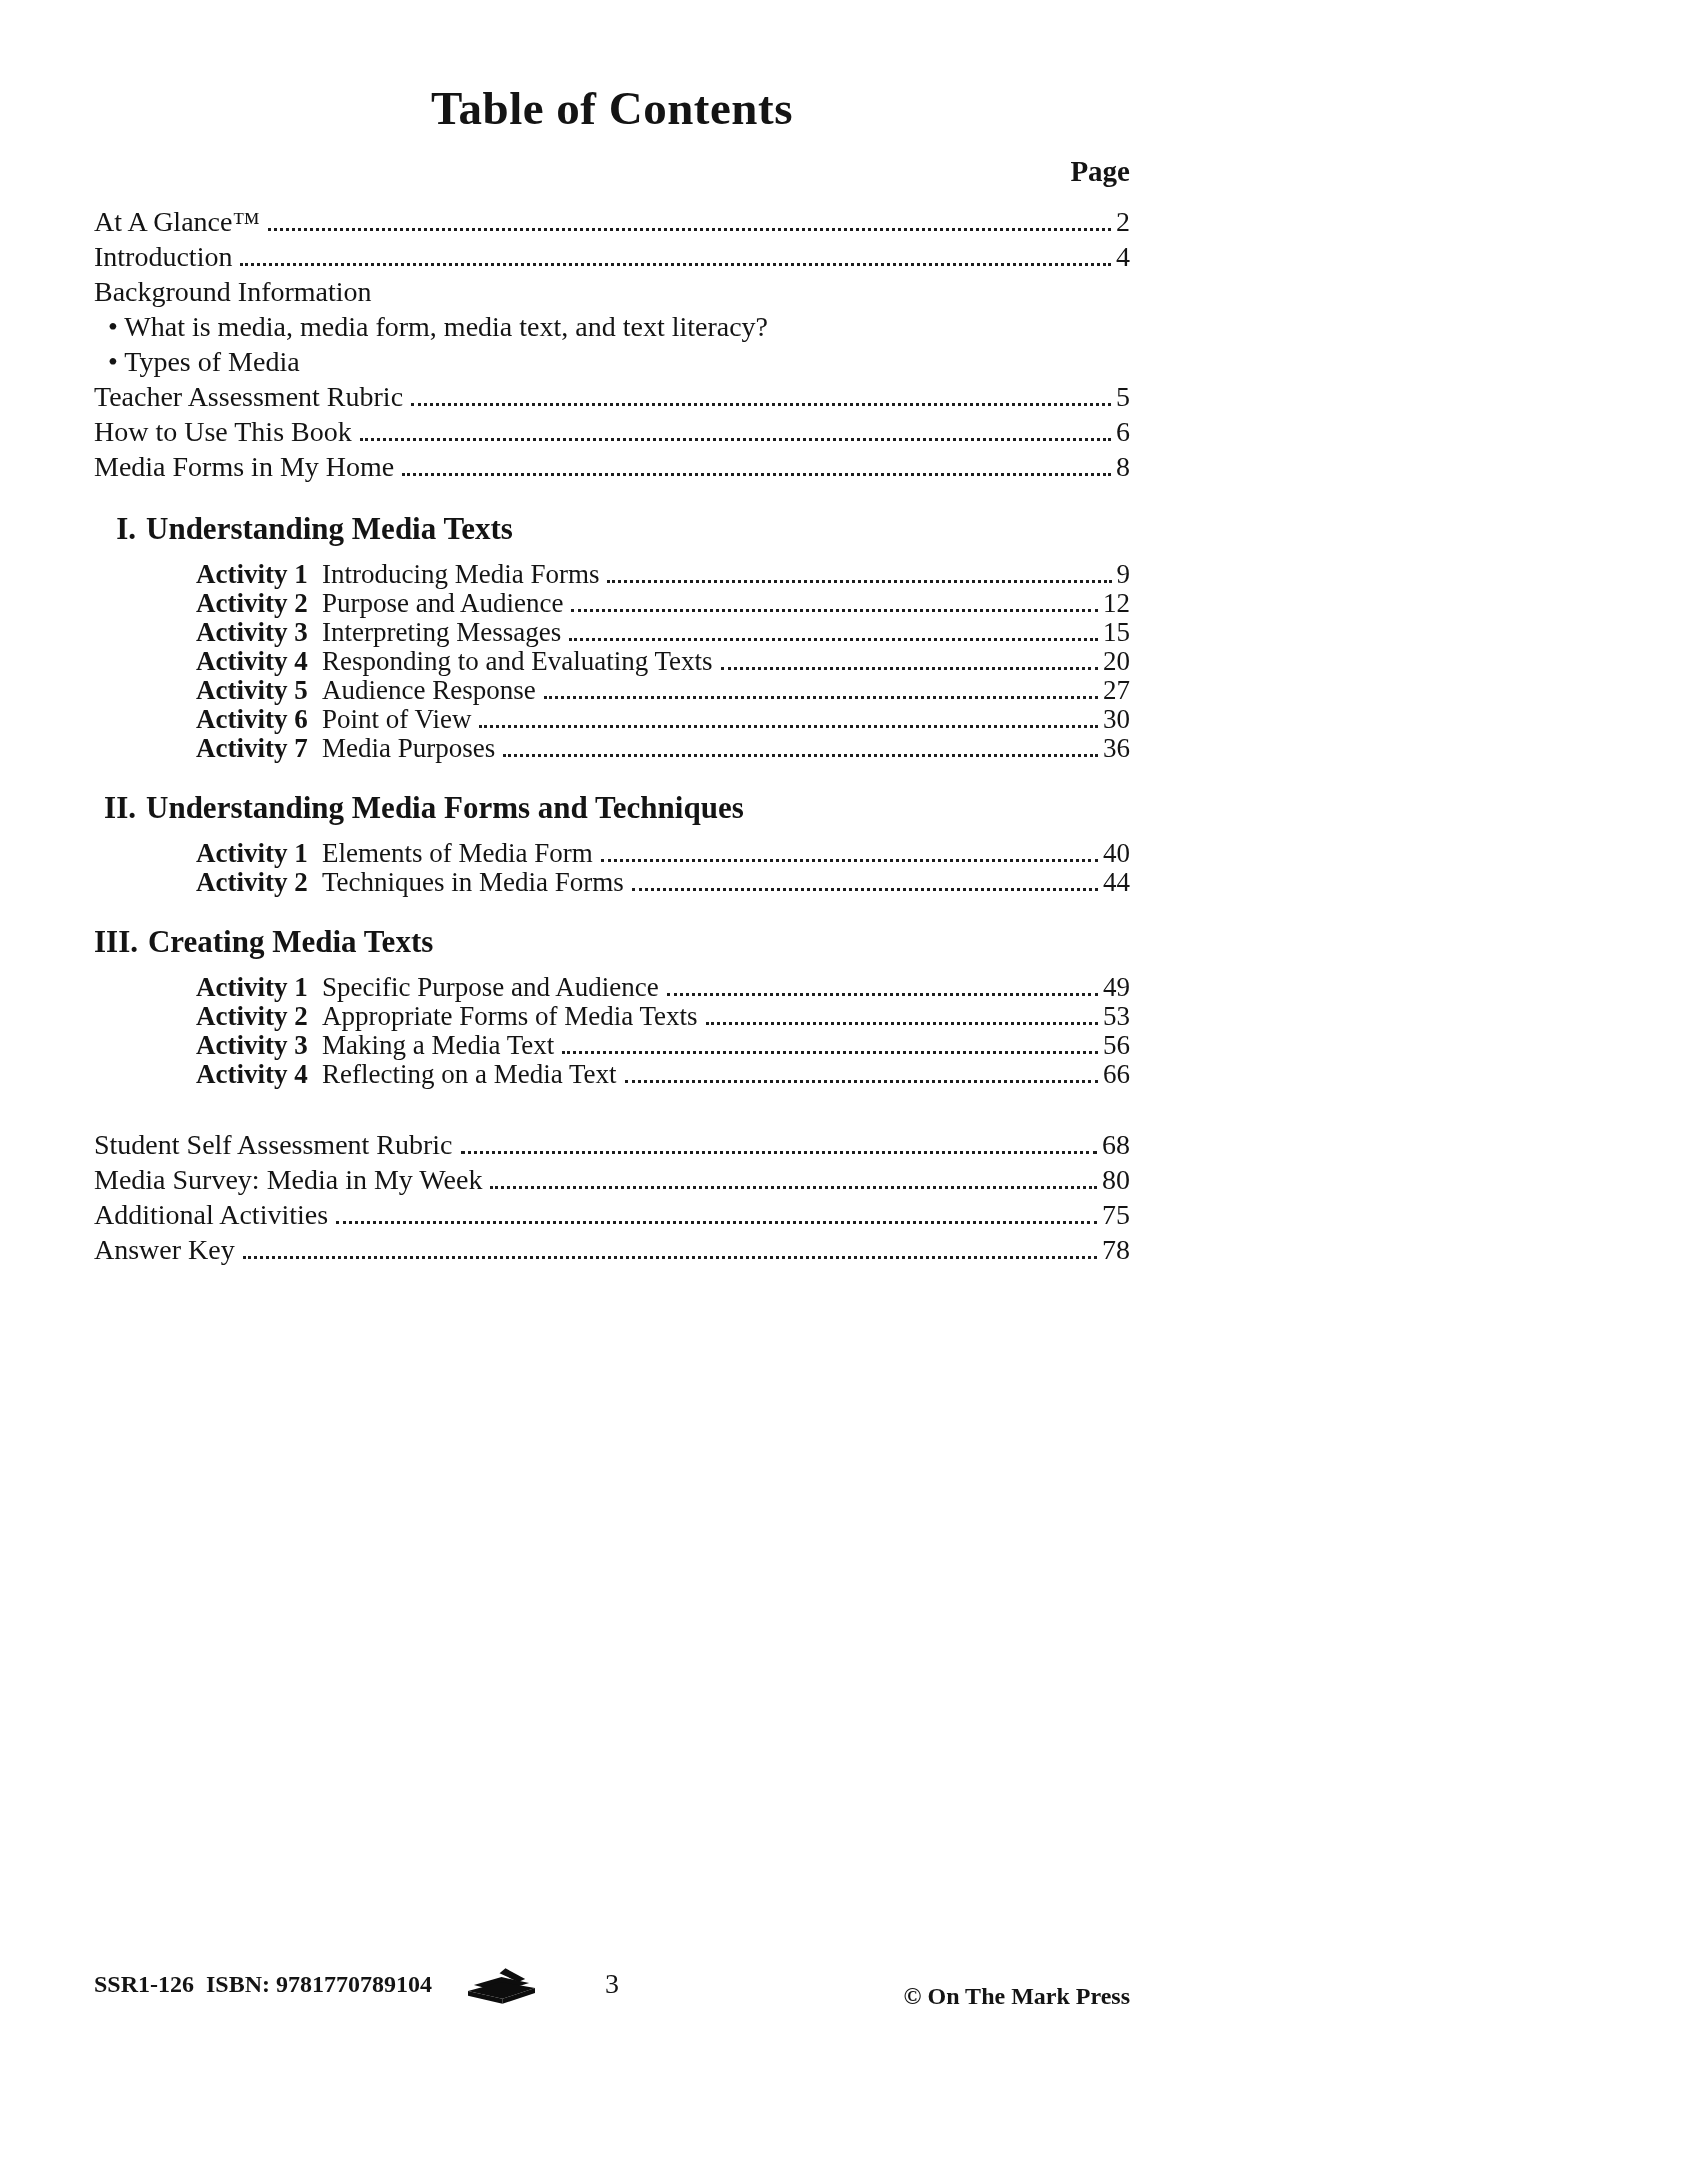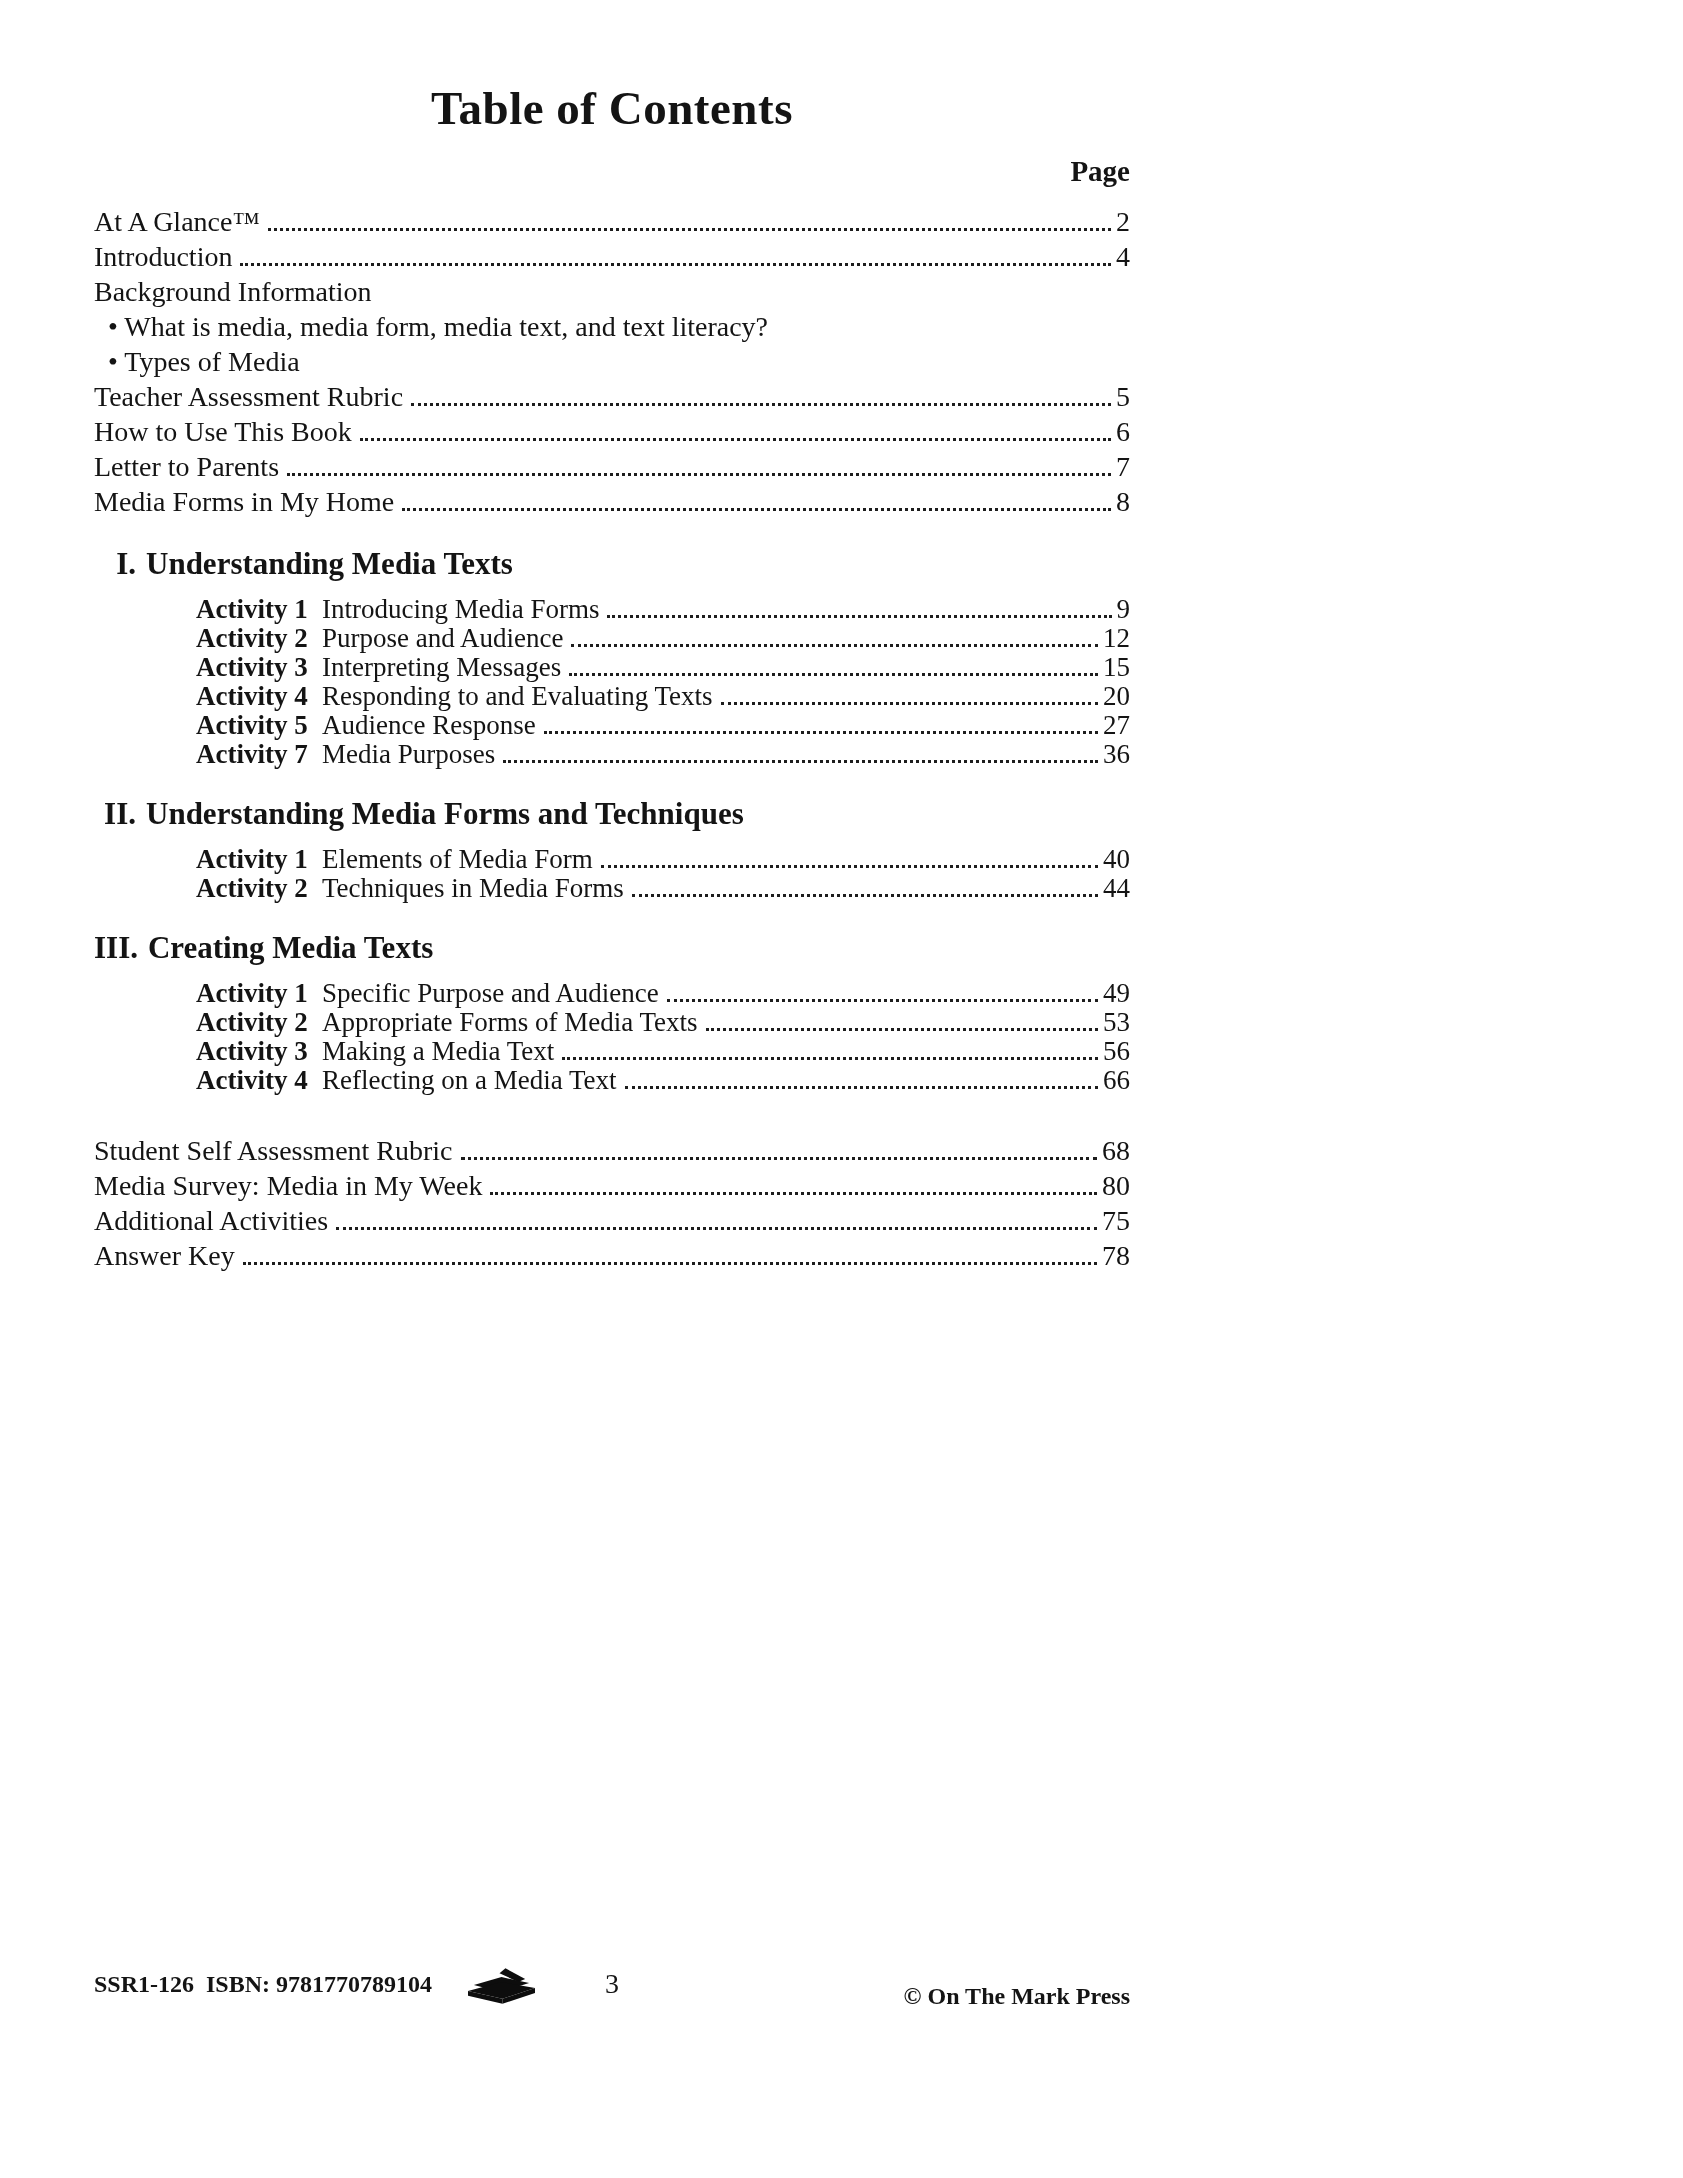--- a/index.html
+++ b/index.html
@@ -71,25 +71,20 @@
         <span class="label">Teacher Assessment Rubric</span>
         <span class="dots"></span>
         <span class="pagenum">5</span>
       </div>
       <div class="toc-row">
         <span class="label">How to Use This Book</span>
         <span class="dots"></span>
         <span class="pagenum">6</span>
       </div>
       <div class="toc-row">
-        <span class="label">Letter to Parents</span>
-        <span class="dots"></span>
-        <span class="pagenum">7</span>
-      </div>
-      <div class="toc-row">
         <span class="label">Media Forms in My Home</span>
         <span class="dots"></span>
         <span class="pagenum">8</span>
       </div>
     </div>
 
     <div class="section-heading">
       <span class="section-number">I.</span>
       <span class="section-title">Understanding Media Texts</span>
     </div>
@@ -116,20 +111,26 @@
         <span class="activity-label">Activity 4</span>
         <span class="label">Responding to and Evaluating Texts</span>
         <span class="dots"></span>
         <span class="pagenum">20</span>
       </div>
       <div class="activity-row">
         <span class="activity-label">Activity 5</span>
         <span class="label">Audience Response</span>
         <span class="dots"></span>
         <span class="pagenum">27</span>
+      </div>
+      <div class="activity-row">
+        <span class="activity-label">Activity 6</span>
+        <span class="label">Point of View</span>
+        <span class="dots"></span>
+        <span class="pagenum">30</span>
       </div>
       <div class="activity-row">
         <span class="activity-label">Activity 7</span>
         <span class="label">Media Purposes</span>
         <span class="dots"></span>
         <span class="pagenum">36</span>
       </div>
     </div>
 
     <div class="section-heading">

